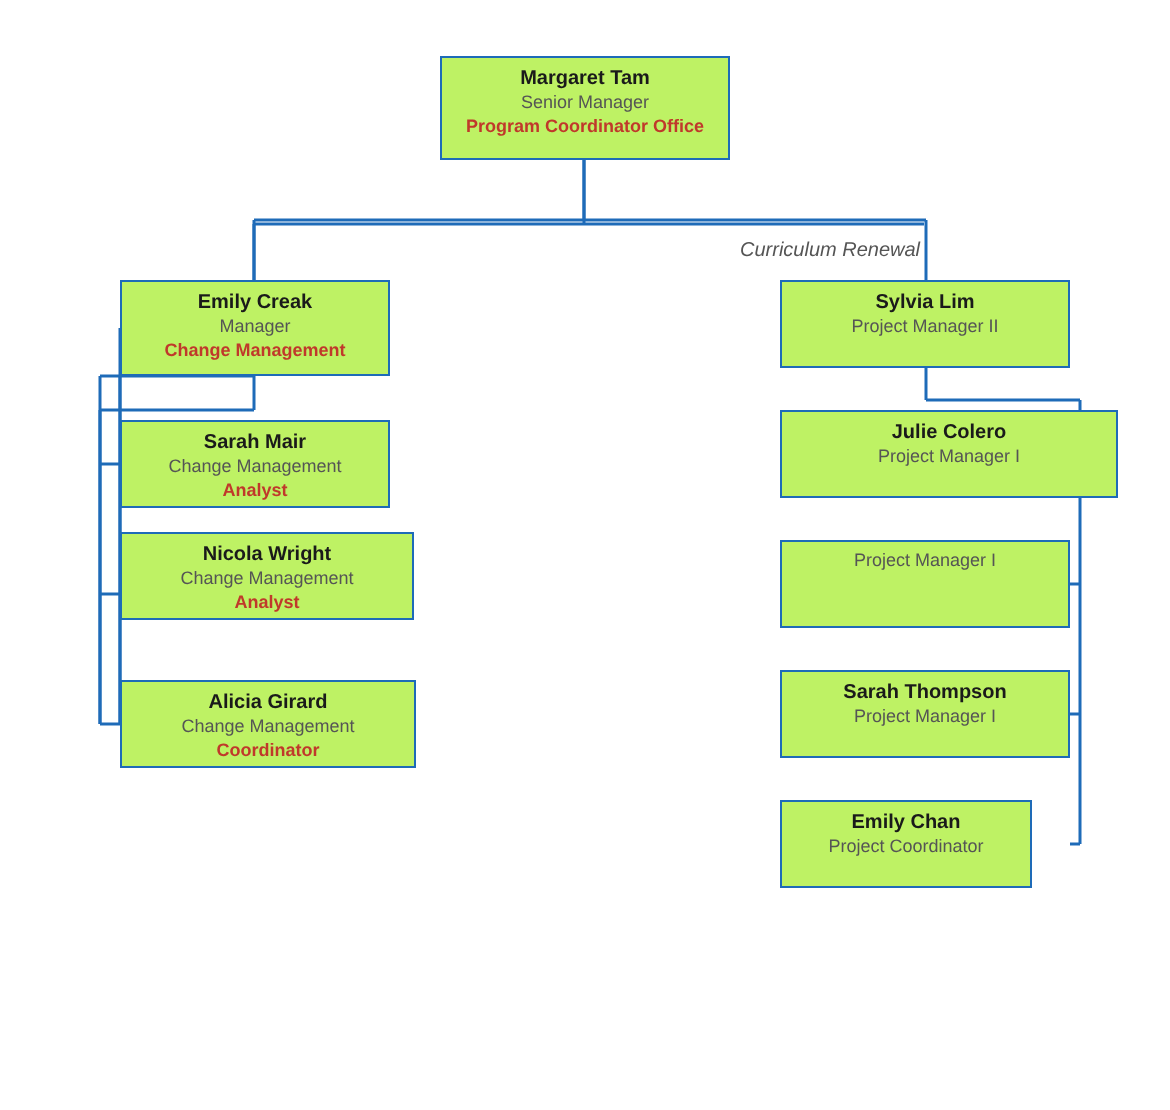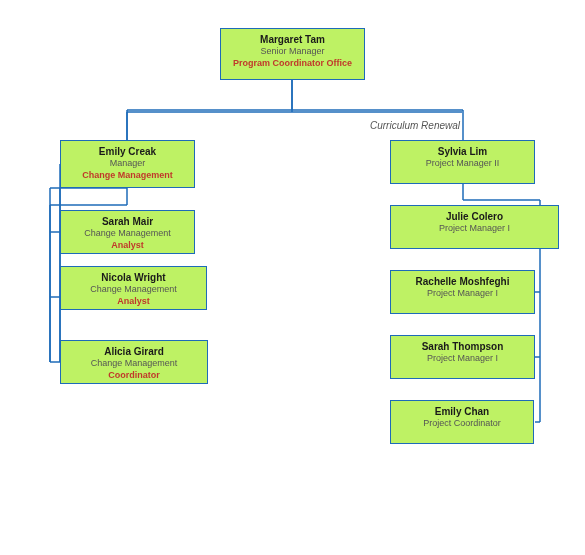--- a/index.html
+++ b/index.html
@@ -147,27 +147,26 @@
     <div class="name">Sylvia Lim</div>
     <div class="title">Project Manager II</div>
   </div>
 
   <div class="node" style="left:390px; top:205px; width:169px; height:44px;">
     <div class="name">Julie Colero</div>
     <div class="title">Project Manager I</div>
   </div>
 
   <div class="node" style="left:390px; top:270px; width:145px; height:44px;">
-    <div class="name">Rachelle Moshfeghi</div>
     <div class="title">Project Manager I</div>
   </div>
 
   <div class="node" style="left:390px; top:335px; width:145px; height:44px;">
     <div class="name">Sarah Thompson</div>
     <div class="title">Project Manager I</div>
   </div>
 
-  <div class="node" style="left:390px; top:400px; width:144px; height:44px;">
+  <div class="node" style="left:390px; top:400px; width:126px; height:44px;">
     <div class="name">Emily Chan</div>
     <div class="title">Project Coordinator</div>
   </div>
 
 </div>
 
 </body></html>

